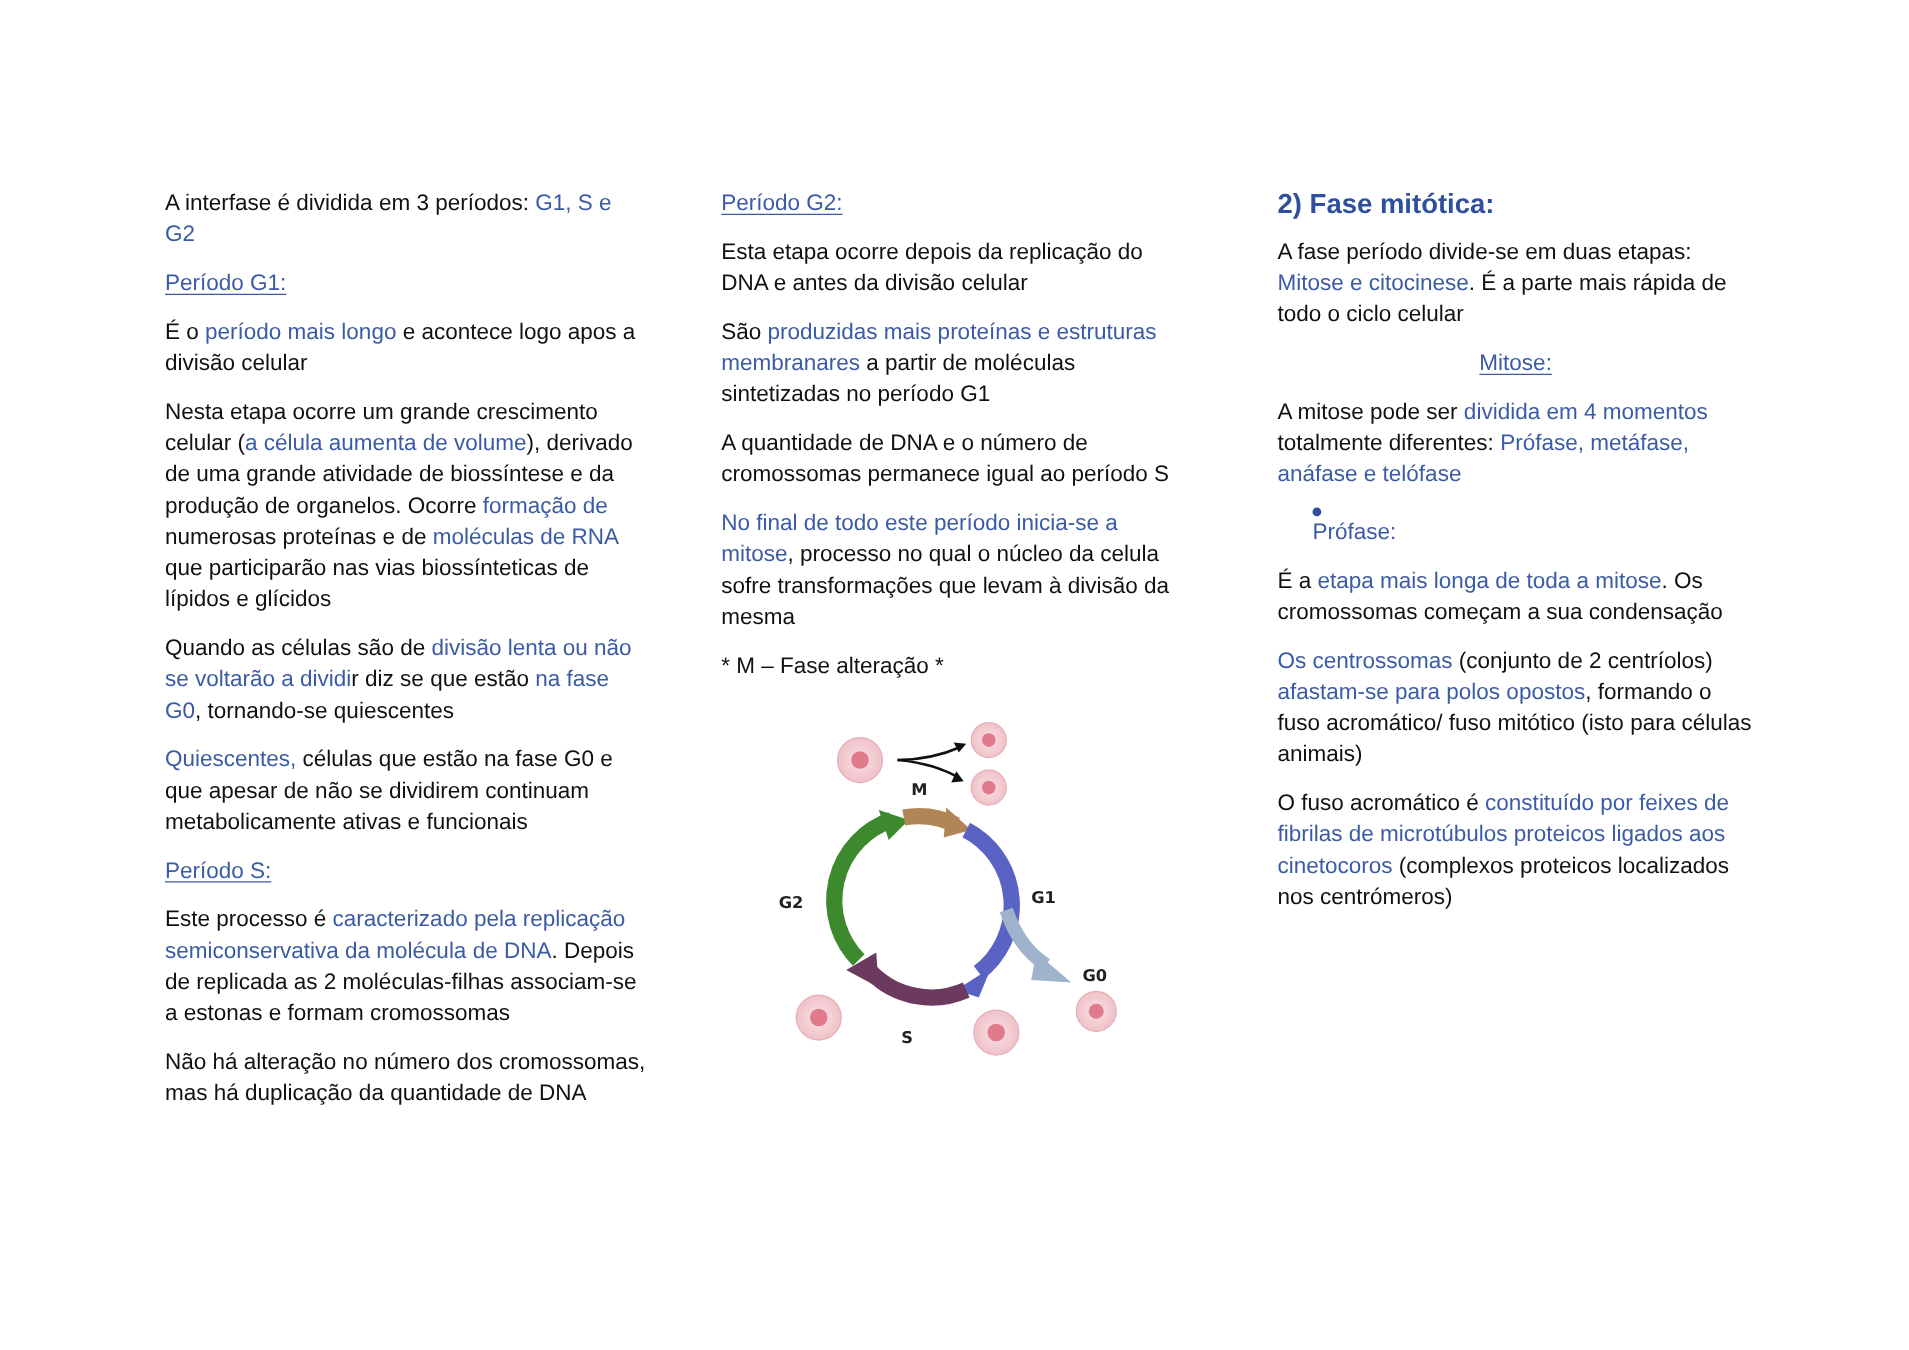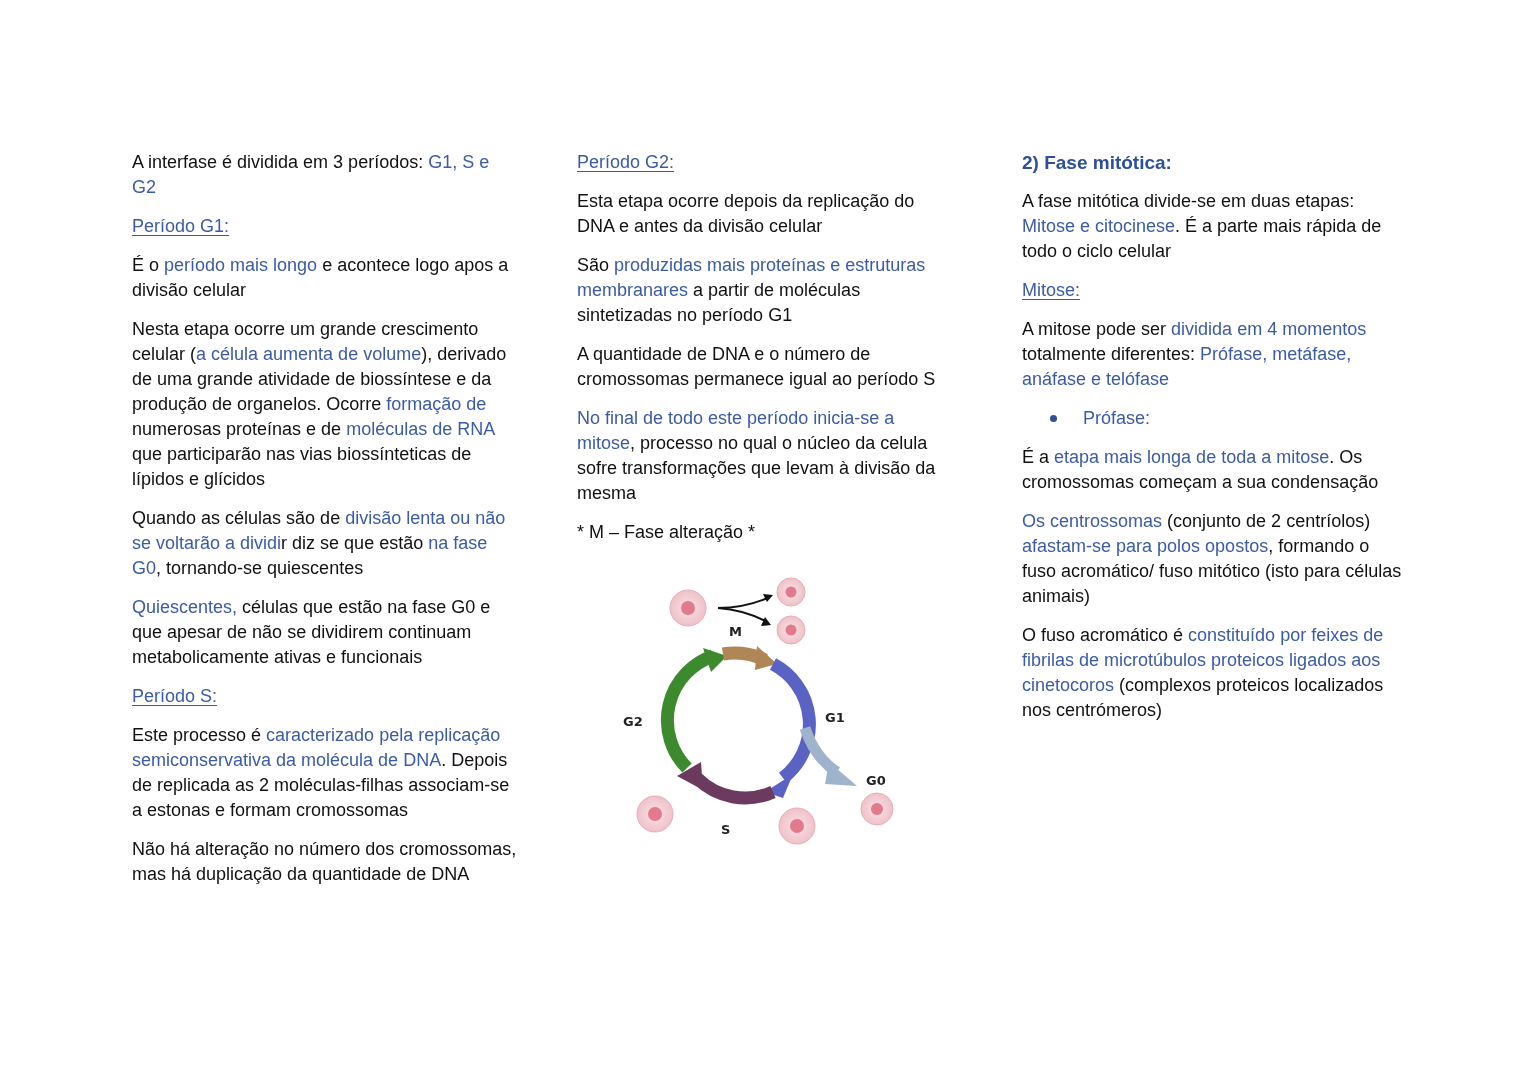--- a/index.html
+++ b/index.html
@@ -7,23 +7,23 @@
     width: 1527px; height: 1080px; background: #ffffff; position: relative; overflow: hidden;
     font-family: "Liberation Sans", "DejaVu Sans", sans-serif; color: #111111;
   }
   .col { position: absolute; top: 150px; font-size: 18px; line-height: 25px; }
   .col1 { left: 128px; width: 390px; }
   .col2 { left: 573px; width: 370px; }
   .col3 { left: 1018px; width: 385px; }
   p { margin: 0 0 14px 4px; }
   .hl { color: #3b5ba5; }
   .heading { color: #3b5ba5; text-decoration: underline; text-underline-offset: 3px; }
-  .bold-heading { color: #2e4f9e; font-weight: bold; font-size: 19px; }
-  .center { text-align: left; }
-  .bullet { display: flex; align-items: center; margin-left: 32px; }
+  .bold-heading { color: #2e4f9e; font-weight: bold; font-size: 22px; }
+  .center { text-align: center; }
+  .bullet { display: flex; margin-left: 32px; flex-direction: column; }
   .bullet .dot { width: 7px; height: 7px; border-radius: 50%; background: #2e4f9e; margin-right: 26px; }
   .diagram { position: absolute; left: 615px; top: 570px; width: 295px; height: 285px; }
   .diagram svg { width: 100%; height: 100%; }
   .diag-label { font-family: "DejaVu Sans", sans-serif; font-weight: bold; font-size: 13px; fill: #222; }
 </style>
 </head>
 <body>
 
 <div class="col col1">
   <p><span>A interfase é dividida em 3 períodos: </span><span class="hl">G1, S e G2</span></p>
@@ -111,21 +111,21 @@
     <text class="diag-label" x="114" y="66">M</text>
     <text class="diag-label" x="8" y="156">G2</text>
     <text class="diag-label" x="210" y="152">G1</text>
     <text class="diag-label" x="106" y="264">S</text>
     <text class="diag-label" x="251" y="215">G0</text>
   </svg>
 </div>
 
 <div class="col col3">
   <p class="bold-heading">2) Fase mitótica:</p>
-  <p><span>A fase mitótica divide-se em duas etapas: </span><span class="hl">Mitose e citocinese</span><span>. É a parte mais rápida de todo o ciclo celular</span></p>
+  <p><span>A fase período divide-se em duas etapas: </span><span class="hl">Mitose e citocinese</span><span>. É a parte mais rápida de todo o ciclo celular</span></p>
   <p class="heading center"><span>Mitose:</span></p>
   <p><span>A mitose pode ser </span><span class="hl">dividida em 4 momentos</span><span> totalmente diferentes: </span><span class="hl">Prófase, metáfase, anáfase e telófase</span></p>
   <p class="bullet">
       <span class="dot"></span>
       <span class="hl">Prófase:</span>
     </p>
   <p><span>É a </span><span class="hl">etapa mais longa de toda a mitose</span><span>. Os cromossomas começam a sua condensação</span></p>
   <p><span class="hl">Os centrossomas</span><span> (conjunto de 2 centríolos) </span><span class="hl">afastam-se para polos opostos</span><span>, formando o fuso acromático/ fuso mitótico (isto para células animais)</span></p>
   <p><span>O fuso acromático é </span><span class="hl">constituído por feixes de fibrilas de microtúbulos proteicos ligados aos cinetocoros</span><span> (complexos proteicos localizados nos centrómeros)</span></p>
 </div>

